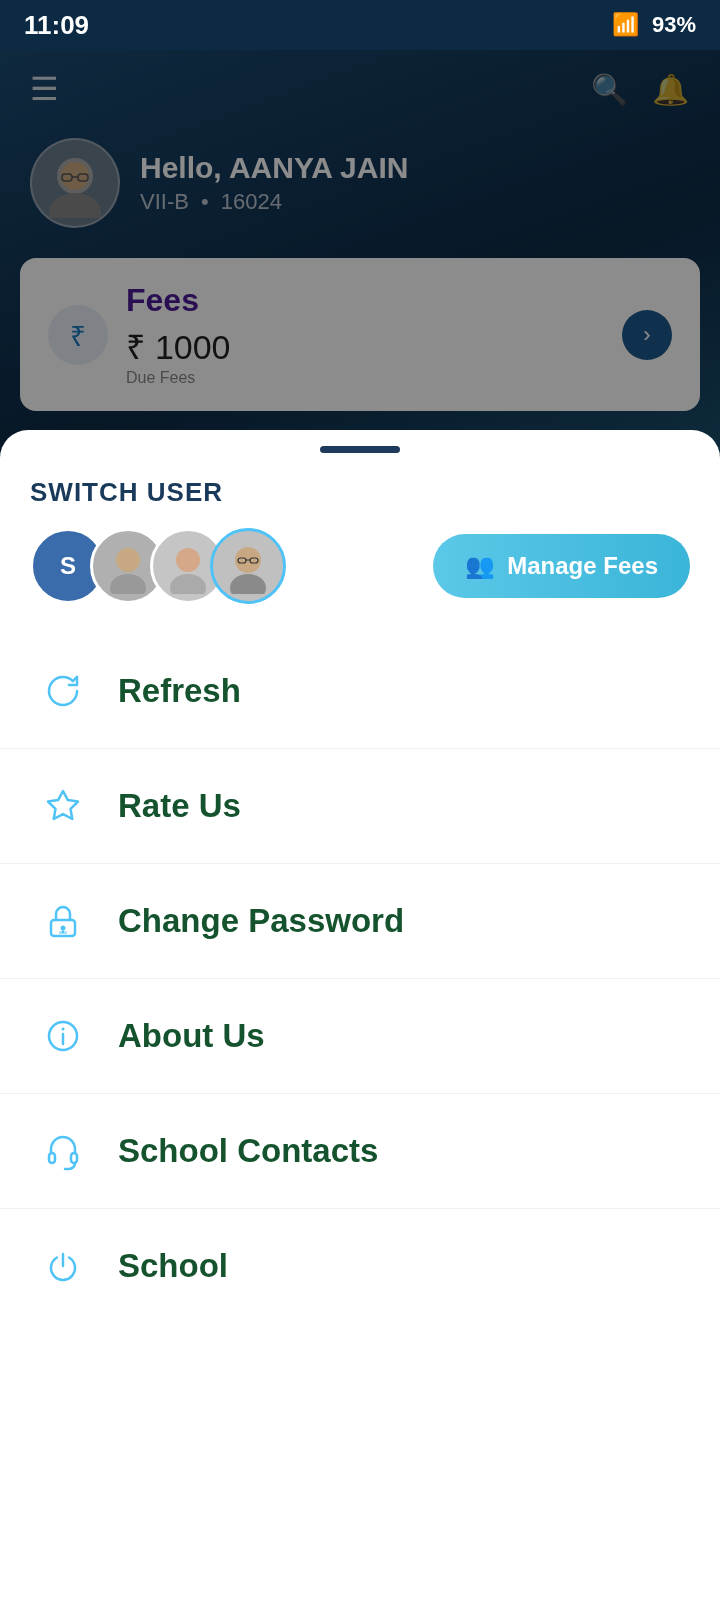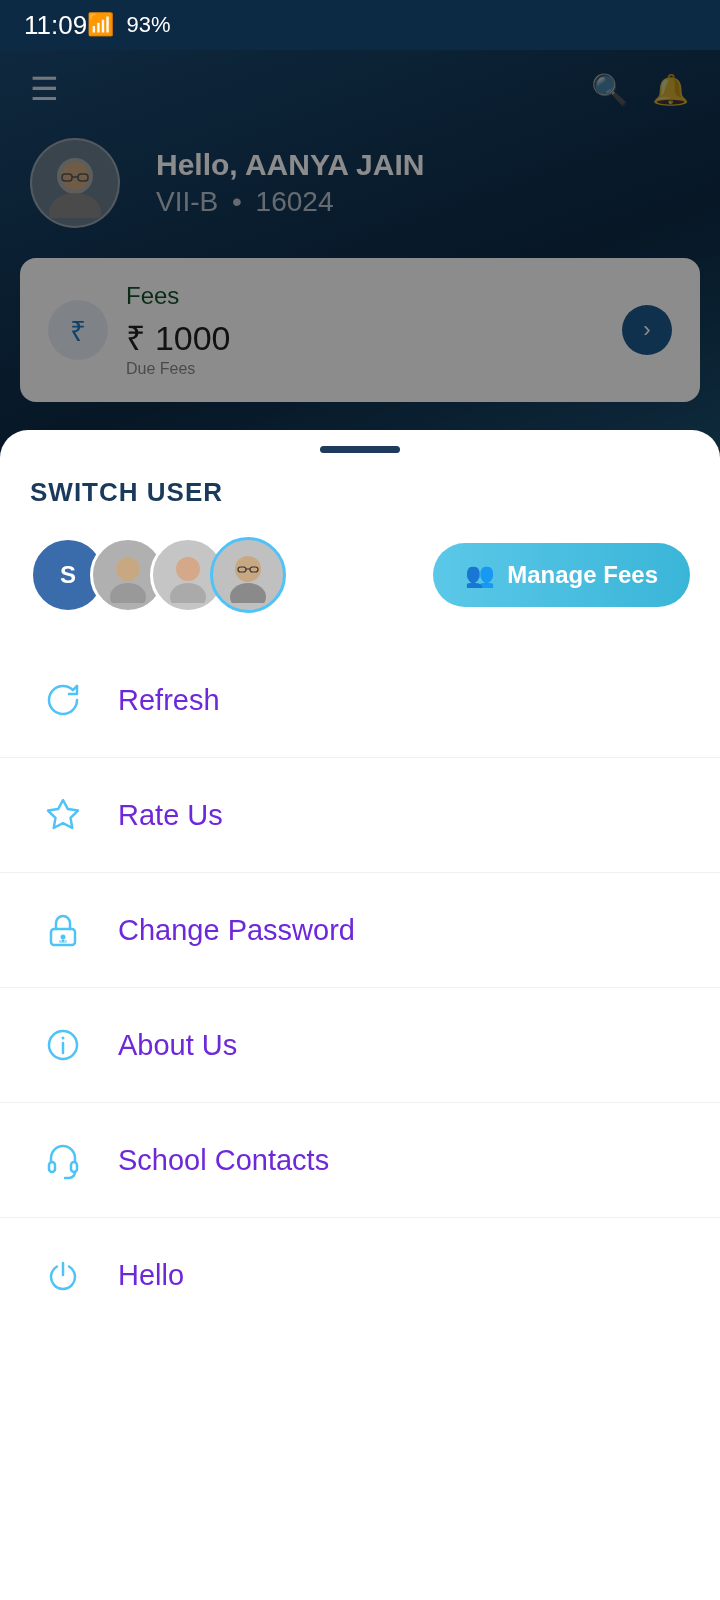--- a/index.html
+++ b/index.html
@@ -12,24 +12,25 @@
       position: relative;
       overflow-x: hidden;
     }
 
     
     .status-bar {
       background: #0d2a45;
       height: 50px;
       display: flex;
       align-items: center;
+      justify-content: space-between;
       padding: 0 24px;
       color: white;
       font-size: 26px;
-      font-weight: 400;
+      font-weight: 700;
     }
     .status-right {
       display: flex;
       align-items: center;
       gap: 12px;
       font-size: 22px;
     }
 
     
     .app-bg {
@@ -45,21 +46,21 @@
       align-items: center;
       margin-bottom: 30px;
     }
     .hamburger-icon { color: rgba(255,255,255,0.8); font-size: 32px; }
     .top-icons { display: flex; gap: 24px; }
     .top-icon { color: rgba(255,255,255,0.8); font-size: 30px; }
 
     .user-greeting {
       display: flex;
       align-items: center;
-      gap: 36px;
+      gap: 20px;
       margin-bottom: 30px;
     }
     .user-avatar-bg {
       width: 90px;
       height: 90px;
       border-radius: 50%;
       background: #6b7c8d;
       overflow: hidden;
       border: 2px solid rgba(255,255,255,0.3);
       display: flex;
@@ -68,21 +69,21 @@
       font-size: 36px;
       color: white;
     }
     .greeting-text h2 {
       color: white;
       font-size: 30px;
       font-weight: 600;
     }
     .greeting-sub {
       color: rgba(255,255,255,0.7);
-      font-size: 28px;
+      font-size: 22px;
       margin-top: 4px;
     }
     .dot { margin: 0 6px; }
 
     
     .fees-card {
       background: white;
       border-radius: 16px;
       padding: 24px 28px;
       display: flex;
@@ -99,21 +100,21 @@
       width: 60px;
       height: 60px;
       background: rgba(30,100,180,0.1);
       border-radius: 50%;
       display: flex;
       align-items: center;
       justify-content: center;
       font-size: 28px;
       color: #1e7abf;
     }
-    .fees-title { font-size: 24px; color: #14532d; font-weight: 400; }
+    .fees-title { font-size: 32px; color: #4c1d95; font-weight: 700; }
     .fees-amount { font-size: 34px; color: #222; font-weight: 500; margin-top: 4px; }
     .fees-due { font-size: 16px; color: #888; }
     .fees-arrow {
       width: 50px;
       height: 50px;
       background: #1e5a8c;
       border-radius: 50%;
       display: flex;
       align-items: center;
       justify-content: center;
@@ -153,21 +154,21 @@
     }
 
     .switch-user-section {
       padding: 16px 30px 20px;
     }
     .switch-user-title {
       font-size: 26px;
       font-weight: 800;
       color: #1a3a5c;
       letter-spacing: 1px;
-      margin-bottom: 29px;
+      margin-bottom: 20px;
     }
 
     .user-row {
       display: flex;
       align-items: center;
       justify-content: space-between;
     }
     .user-avatars {
       display: flex;
       align-items: center;
@@ -226,23 +227,23 @@
       width: 54px;
       height: 54px;
       display: flex;
       align-items: center;
       justify-content: center;
       color: #4fc3f7;
       font-size: 32px;
       flex-shrink: 0;
     }
     .menu-label {
-      font-size: 29px;
-      font-weight: 400;
-      color: #6d28d9;
+      font-size: 33px;
+      font-weight: 700;
+      color: #14532d;
     }
   </style>
 </head>
 <body>
 
 <div class="status-bar">
   <span>11:09</span>
   <div class="status-right">
     <span>📶</span>
     <span>93%</span>
@@ -402,17 +403,17 @@
       <span class="menu-label">School Contacts</span>
     </div>
 
     <div class="menu-item">
       <div class="menu-icon">
         <svg width="44" height="44" viewBox="0 0 44 44" fill="none">
           <path d="M22 10v12" stroke="#4fc3f7" stroke-width="2.5" stroke-linecap="round"></path>
           <path d="M16 13.5A12 12 0 1028 13.5" stroke="#4fc3f7" stroke-width="2.5" stroke-linecap="round"></path>
         </svg>
       </div>
-      <span class="menu-label">Hello</span>
+      <span class="menu-label">School</span>
     </div>
 
   </div>
 </div>
 
 </body></html>

